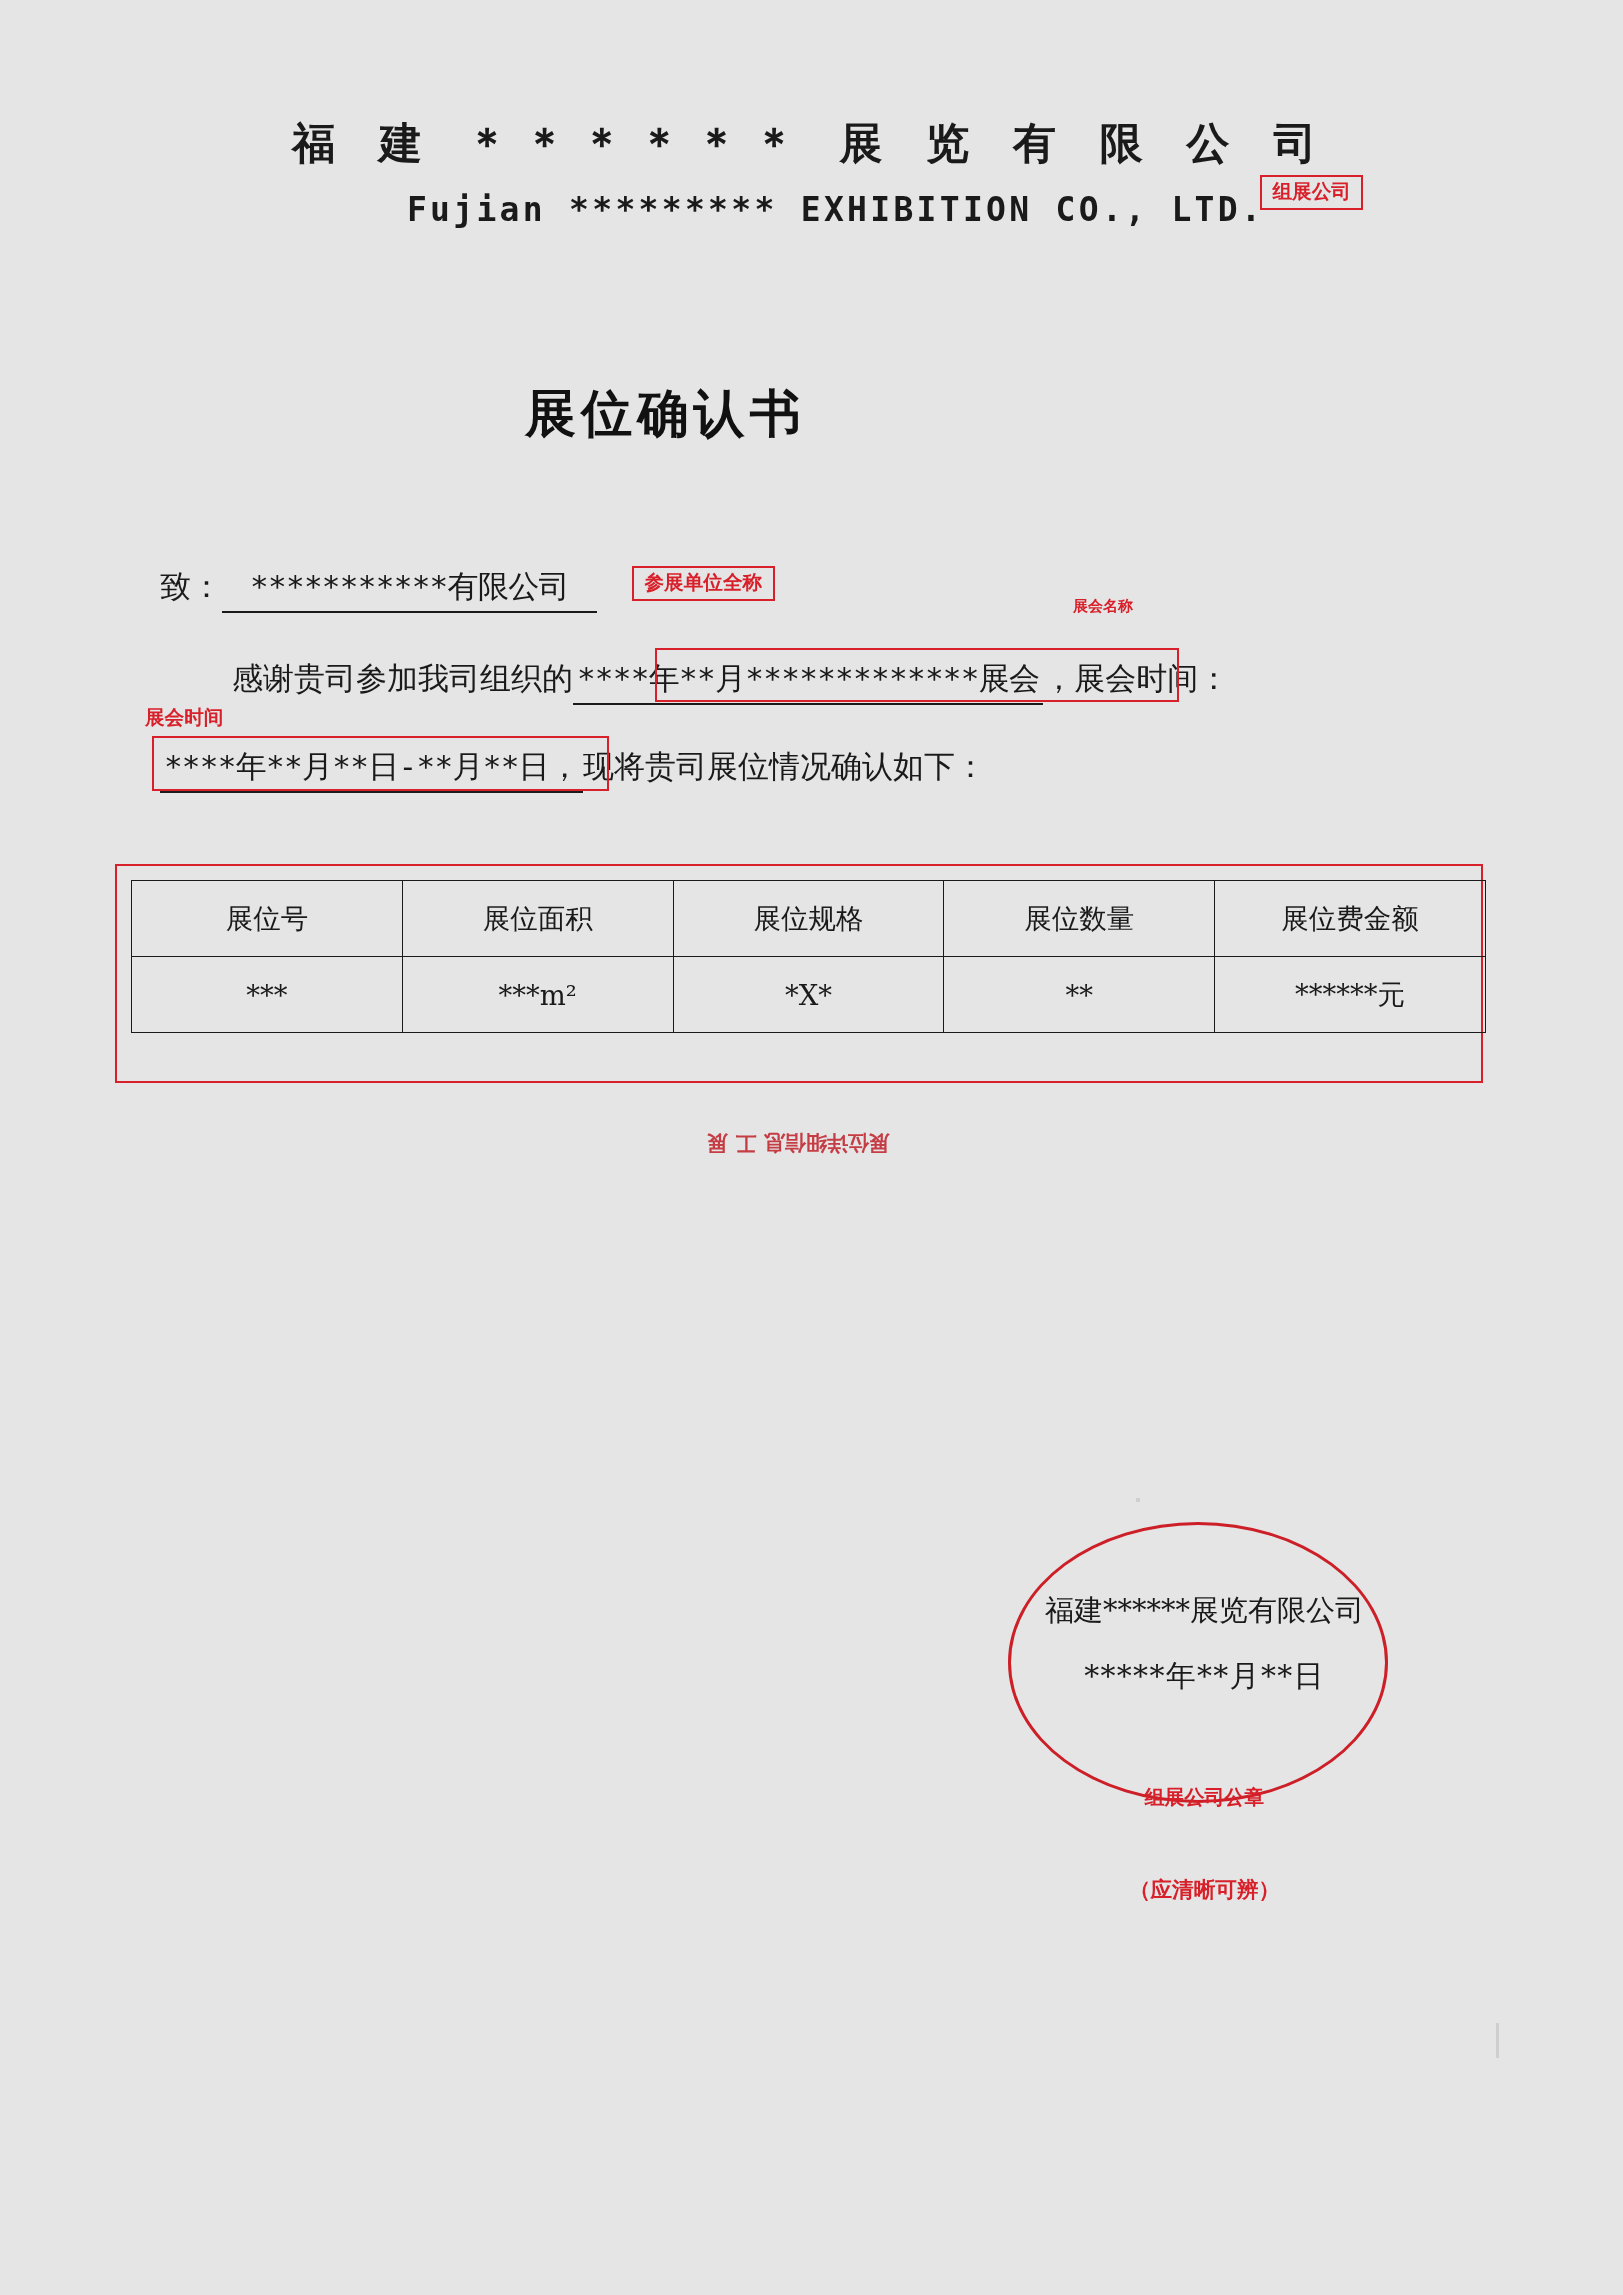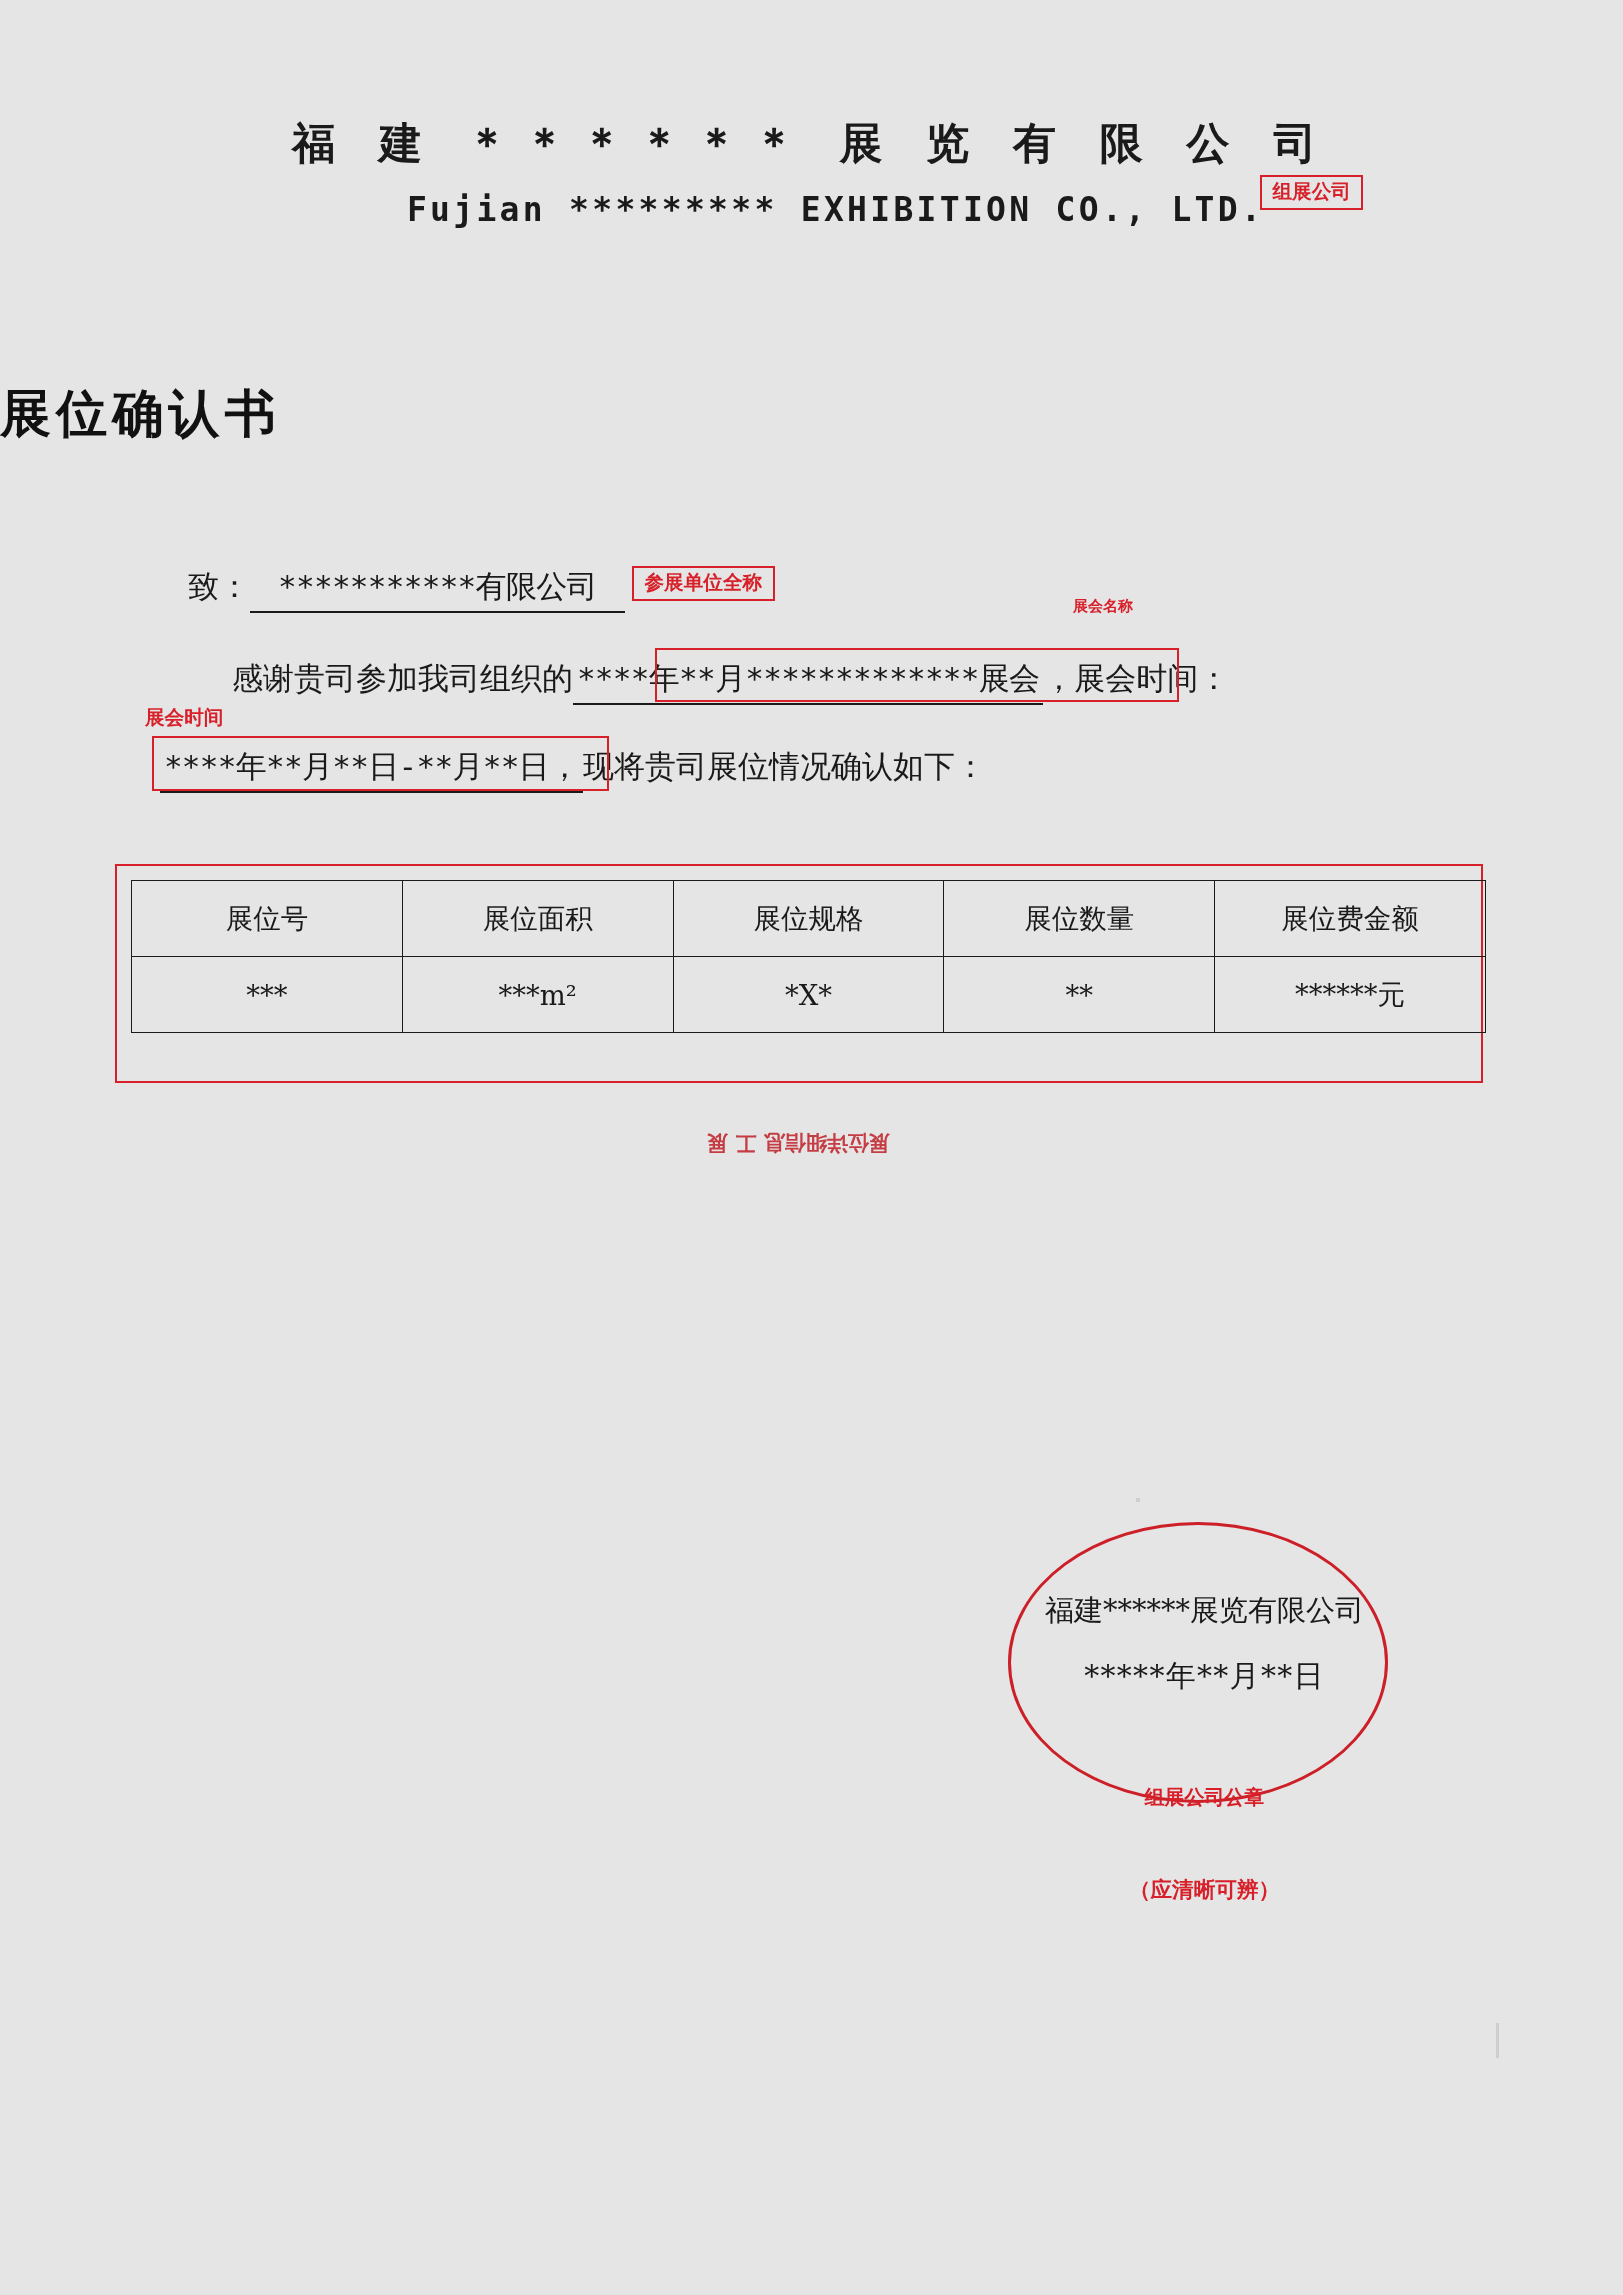--- a/index.html
+++ b/index.html
@@ -75,20 +75,21 @@
     white-space: nowrap;
     line-height: 1;
   }
 
   
   .doc-title {
     position: absolute;
     top: 380px;
     left: 0;
     width: 1331px;
+    text-align: center;
     font-size: 51px;
     font-weight: 700;
     letter-spacing: 5.2px;
     font-family: "DejaVu Serif", "Liberation Serif", serif;
     color: #111;
   }
 
   
   .body-line {
     position: absolute;
@@ -187,21 +188,21 @@
 
   <div class="letterhead">
     <div class="company-cn">福 建 ＊＊＊＊＊＊ 展 览 有 限 公 司</div>
     <div class="company-en">Fujian ********* EXHIBITION CO., LTD.</div>
   </div>
 
   <div class="anno-chip" style="left:1260px; top:175px;">组展公司</div>
 
   <div class="doc-title">展位确认书</div>
 
-  <div class="body-line" style="left:160px; top:566px;margin-left:28px;">
+  <div class="body-line" style="left:160px; top:566px;">
     <span>致：</span><span class="underline-fill star" style="min-width:367px; text-align:center;">***********有限公司</span>
   </div>
   <div class="anno-chip" style="left:632px; top:566px;">参展单位全称</div>
 
   <div class="body-line" style="left:232px; top:658px;">
     <span>感谢贵司参加我司组织的</span><span class="underline-fill star">****年**月*************展会</span><span>，展会时间：</span>
   </div>
   <div class="anno-box" style="left:655px; top:648px; width:524px; height:54px;"></div>
   <div class="anno-label" style="left:1073px; top:597px; font-size:15px;">展会名称</div>
 

